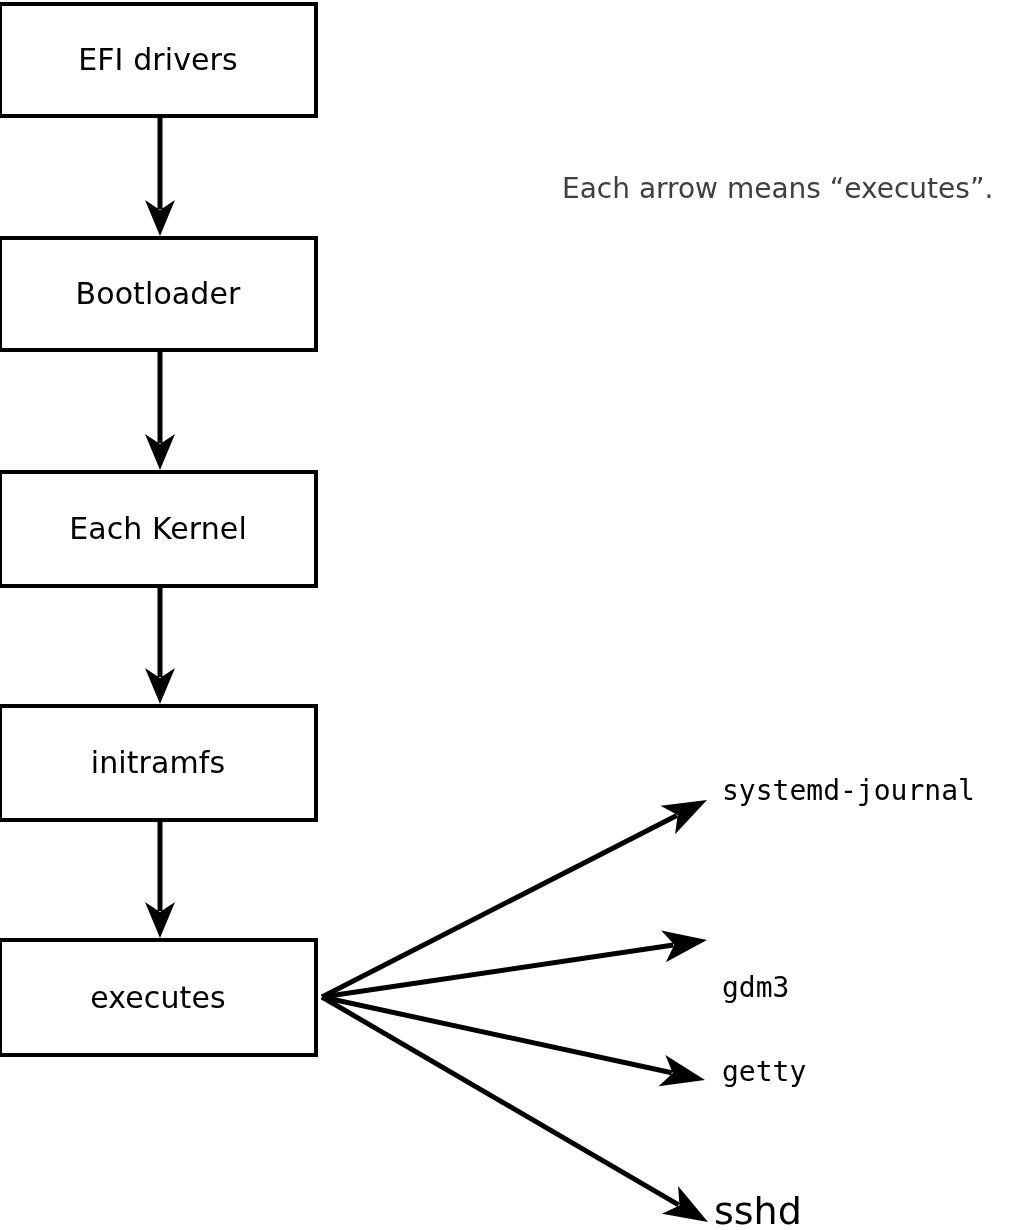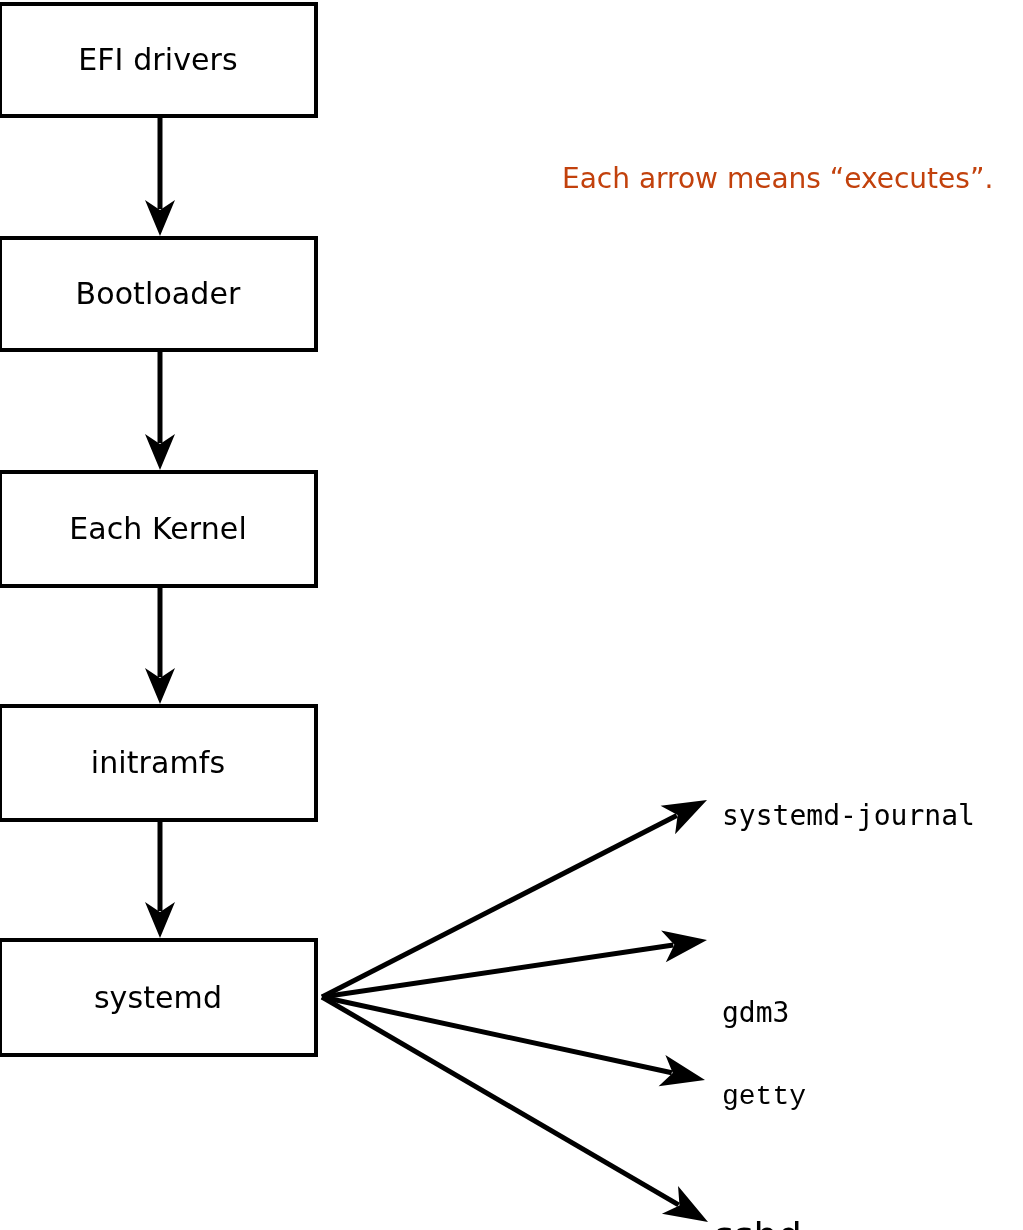--- a/index.html
+++ b/index.html
@@ -49,36 +49,35 @@
   }
 
   
   .leaf-label {
     position: absolute;
     font-family: "DejaVu Sans Mono", monospace;
     font-size: 28px;
     line-height: 1;
     color: #000000;
     white-space: nowrap;
-    margin-top: 25px;
   }
   .leaf-label.sans {
     font-family: "DejaVu Sans", sans-serif;
     font-size: 38px;
   }
 
   
   #legend-note {
     position: absolute;
     left: 562px;
-    top: 162px;
+    top: 172px;
     font-family: "DejaVu Sans", sans-serif;
     font-size: 28px;
     line-height: 1.2;
-    color: #c2410c;
+    color: #404040;
     white-space: nowrap;
   }
 </style>
 </head>
 <body>
 
 <div id="canvas">
 
   <div class="proc-box" id="box-efi-drivers" style="left: -2px; top: 2px; width: 320px; height: 116px;">
     <span class="proc-box-label">EFI drivers</span>
@@ -86,21 +85,21 @@
   <div class="proc-box" id="box-bootloader" style="left: -2px; top: 236px; width: 320px; height: 116px;">
     <span class="proc-box-label">Bootloader</span>
   </div>
   <div class="proc-box" id="box-linux-kernel" style="left: -2px; top: 470px; width: 320px; height: 118px;">
     <span class="proc-box-label">Each Kernel</span>
   </div>
   <div class="proc-box" id="box-initramfs" style="left: -2px; top: 704px; width: 320px; height: 118px;">
     <span class="proc-box-label">initramfs</span>
   </div>
   <div class="proc-box" id="box-systemd" style="left: -2px; top: 938px; width: 320px; height: 119px;">
-    <span class="proc-box-label">systemd</span>
+    <span class="proc-box-label">executes</span>
   </div>
 
   <svg id="arrow-layer" viewBox="0 0 1023 1230" width="1023" height="1230" xmlns="http://www.w3.org/2000/svg">
     <g id="chain-arrow-group">
         <line x1="160" y1="118" x2="160" y2="209" stroke="#000000" stroke-width="5" stroke-linecap="butt"></line>
         <polygon points="160,236 145,200 160,210 175,200" fill="#000000"></polygon>
         <line x1="160" y1="352" x2="160" y2="443" stroke="#000000" stroke-width="5" stroke-linecap="butt"></line>
         <polygon points="160,470 145,434 160,444 175,434" fill="#000000"></polygon>
         <line x1="160" y1="588" x2="160" y2="677" stroke="#000000" stroke-width="5" stroke-linecap="butt"></line>
         <polygon points="160,704 145,668 160,678 175,668" fill="#000000"></polygon>
@@ -114,18 +113,18 @@
         <polygon points="707,940 665.8177295137131,962.2715198761625 674.3558306383657,944.8330328665277 661.1311521885954,930.6165677679112" fill="#000000"></polygon>
         <line x1="322" y1="997" x2="671.7713125160483" y2="1072.7990050622245" stroke="#000000" stroke-width="5" stroke-linecap="butt"></line>
         <polygon points="705,1080 658.6094656382858,1086.3180947788562 672.7486268538115,1073.0107990309828 665.386872638545,1055.044035970431" fill="#000000"></polygon>
         <line x1="322" y1="997" x2="678.6259987993005" y2="1204.8778490410432" stroke="#000000" stroke-width="5" stroke-linecap="butt"></line>
         <polygon points="708,1222 661.9291038772327,1213.6649816769732 679.4899400110859,1205.3814417163064 678.0440694856628,1186.0188628998444" fill="#000000"></polygon>
       </g>
   </svg>
 
   <div class="leaf-label" id="label-systemd-journal" style="left: 722px; top: 777px;">systemd-journal</div>
   <div class="leaf-label" id="label-gdm3" style="left: 722px; top: 974px;">gdm3</div>
-  <div class="leaf-label" id="label-getty" style="left: 722px; top: 1058px; font-family: Liberation Mono, monospace;">getty</div>
+  <div class="leaf-label" id="label-getty" style="left: 722px; top: 1058px;">getty</div>
   <div class="leaf-label sans" id="label-sshd" style="left: 714px; top: 1192px;">sshd</div>
 
   <div id="legend-note">Each arrow means “executes”.</div>
 
 </div>
 
 </body></html>

